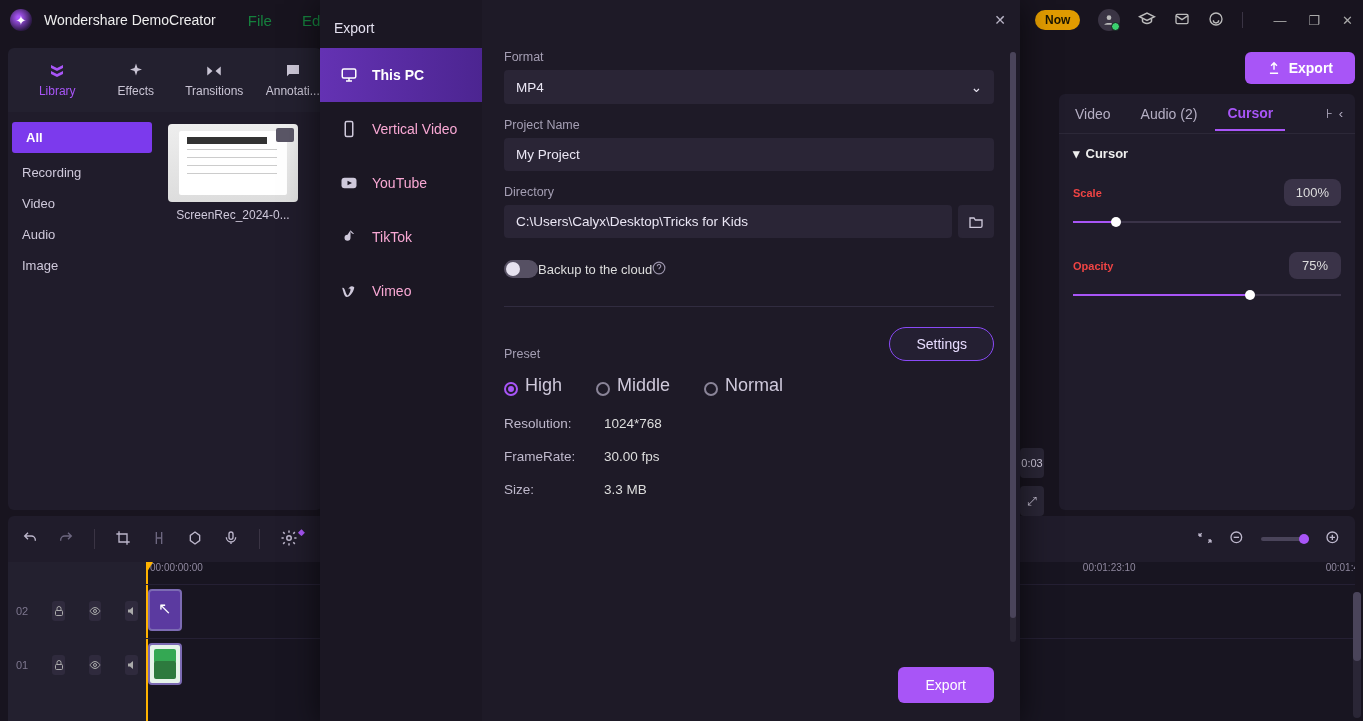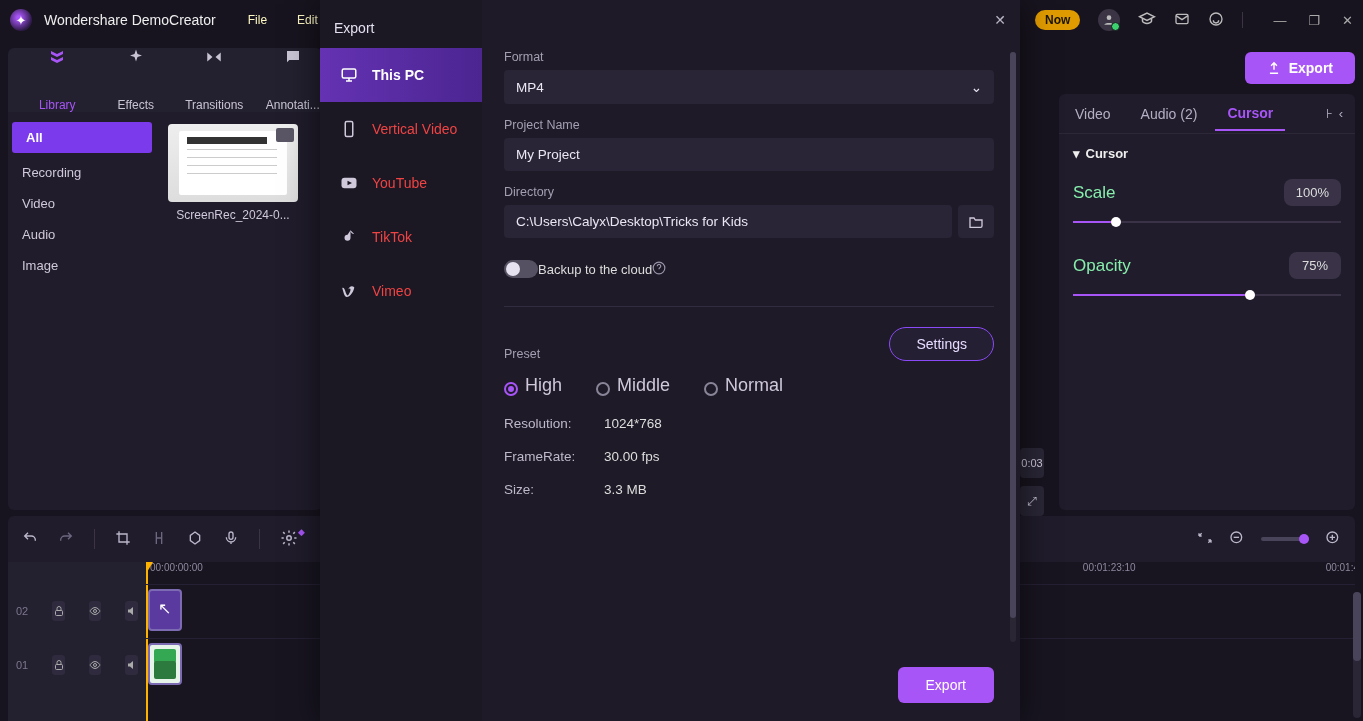--- a/index.html
+++ b/index.html
@@ -23,21 +23,21 @@
 }
 .app-logo {
   width: 22px; height: 22px;
   border-radius: 50%;
   background: radial-gradient(circle at 40% 40%, #a855f7 10%, #2d1a47 70%);
   display: flex; align-items: center; justify-content: center;
   font-size: 13px; color: #fff;
 }
 .app-title { font-size: 14px; color: #eee; margin-right: 20px; }
 .menu-items { display: flex; gap: 30px; }
-.menu-item { color: #fef9c3; font-size: 12px; }
+.menu-item { color: #15803d; font-size: 15px; }
 .titlebar-right { margin-left: auto; display: flex; align-items: center; gap: 18px;}
 .pill-now {
   background: #e09b00; color: #1a1500; font-size: 12px;
   padding: 3px 10px; border-radius: 12px; font-weight: 600;
 }
 .avatar-wrap { position: relative; }
 .avatar { width: 22px; height: 22px; border-radius: 50%; background: #3a3444; display:flex;align-items:center;justify-content:center;}
 .avatar::after { content:""; position:absolute; bottom:0; right:0; width:7px;height:7px;border-radius:50%;background:#3bd16f;border:1.5px solid #18141f;}
 .tb-icon { color: #bab5c4; font-size:14px;}
 .window-controls { display:flex; gap:22px; margin-left:12px;}
@@ -61,21 +61,21 @@
   height: 64px;
   background:#23202f;
   border-radius: 6px 6px 0 0;
   margin: 8px 8px 0 8px;
 }
 .tab {
   flex:1;
   display:flex;
   flex-direction:column;
   align-items:center;
-  justify-content:space-between;
+  justify-content:center;
   gap:4px;
   font-size:12px;
   color:#c9c4d4;
   margin-left:20px;
 }
 .tab.active { color:#a855f7;}
 .tab svg { width:18px; height:18px;}
 .lib-body {
   flex:1;
   display:flex;
@@ -173,21 +173,21 @@
 .insp-tab {
   padding:8px 12px;
   font-size:14px;
   color:#b5afc4;
 }
 .insp-tab.active { color:#a855f7; font-weight:600; border-bottom:2px solid #a855f7;}
 .insp-more { margin-left:auto; display:flex; gap:6px; padding-right:8px;}
 .insp-body { padding:12px 14px;}
 .insp-section-head { display:flex; align-items:center; gap:6px; font-weight:600; color:#eee; margin-bottom:18px;}
 .insp-row { display:flex; align-items:center; margin-bottom:8px;}
-.insp-row label { font-size:17px; color:#86efac; }
+.insp-row label { font-size:11px; color:#ef4444;font-weight:bold; }
 .insp-val {
   margin-left:auto;
   background:#3a3348;
   padding:6px 12px;
   border-radius:8px;
   font-size:13px;
   min-width:52px;
   text-align:center;
 }
 .slider {
@@ -269,21 +269,21 @@
 .dlg-title-row { height:40px; display:flex; align-items:center; padding:0 14px;}
 .dlg-title { font-size:14px; color:#e4e0ef;}
 .dlg-close {
   position:absolute; right:14px; top:12px;
   font-size:14px; color:#b9b4c6;
 }
 .dest-item {
   display:flex; align-items:center; gap:14px;
   height:54px;
   padding:0 20px;
-  color:#ef4444;
+  color:#f9a8d4;
   font-size:14px;
 }
 .dest-item.active {
   background: linear-gradient(90deg,#6432b3,#4c2591);
   color:#fff;
   font-weight:600;
 }
 .dest-item svg{width:18px;height:18px;}
 .dlg-right {
   flex:1;

